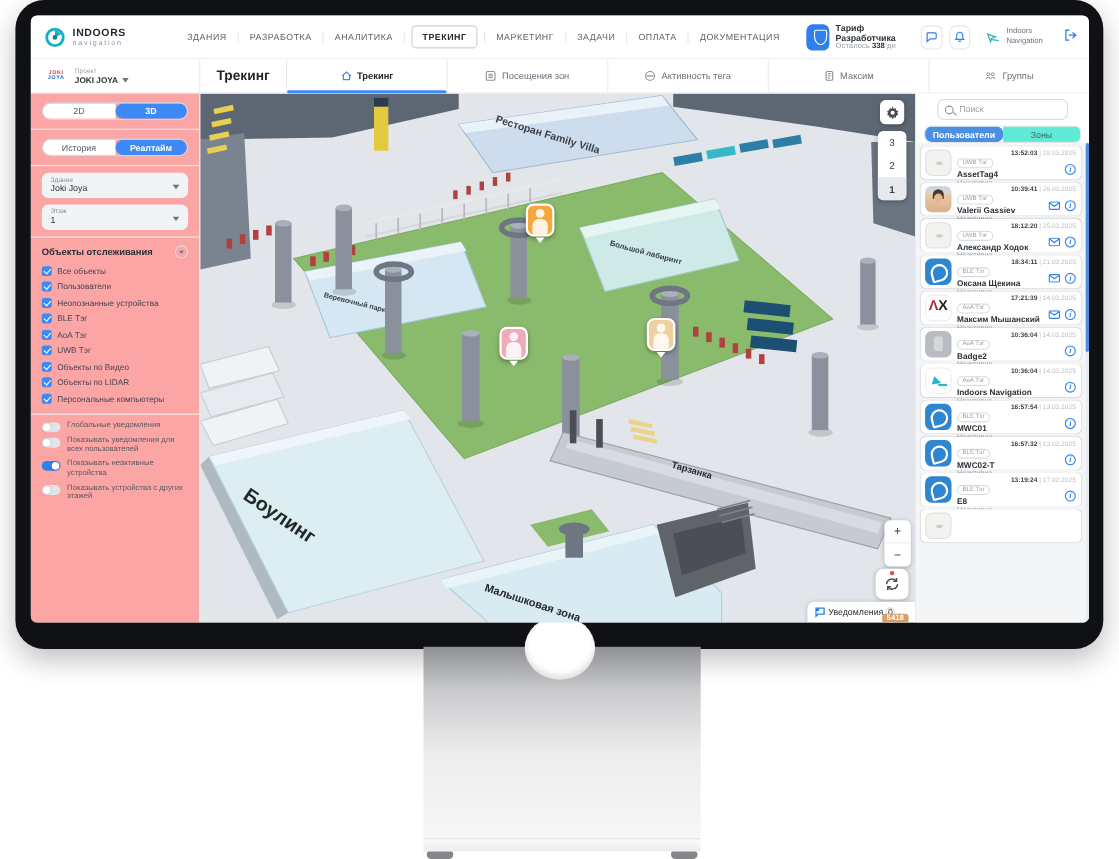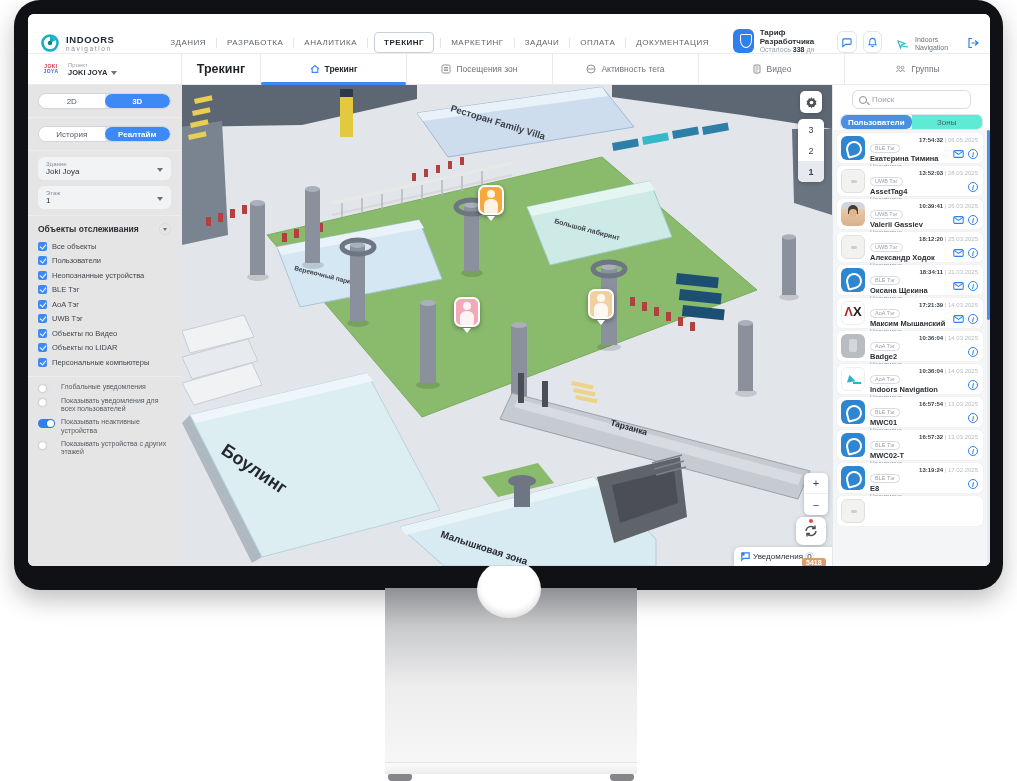--- a/index.html
+++ b/index.html
@@ -7,21 +7,21 @@
 
   
   .bezel { position:absolute; left:14px; top:0; width:989px; height:590px; background:#101114; border-radius:26px; box-shadow:0 10px 25px rgba(0,0,0,.25); }
   .screen { position:absolute; left:28px; top:14px; width:962px; height:552px; background:#fff; border-radius:6px; overflow:hidden; }
   .stand-neck { position:absolute; left:385px; top:588px; width:252px; height:178px; background:linear-gradient(180deg,#8f9093 0%,#c9cacc 22%,#ededee 55%,#f7f7f8 100%); }
   .stand-notch { position:absolute; left:477px; top:560px; width:64px; height:58px; background:#fff; border-radius:50%; box-shadow:inset 0 -4px 6px rgba(0,0,0,.12); }
   .stand-base { position:absolute; left:385px; top:762px; width:252px; height:12px; background:linear-gradient(180deg,#fbfbfb,#ececec); border-top:1px solid #e2e2e2; }
   .foot { position:absolute; top:774px; width:24px; height:7px; background:#85868a; border-radius:2px 2px 4px 4px; }
 
   
-  .topbar { position:absolute; left:0; top:0; width:962px; height:40px; background:#fff; border-bottom:1px solid #ececf0; display:flex; align-items:flex-end; }
+  .topbar { position:absolute; left:0; top:0; width:962px; height:40px; background:#fff; border-bottom:1px solid #ececf0; display:flex; align-items:center; }
   .logo-wrap { display:flex; align-items:center; gap:6px; padding-left:12px; width:150px; }
   .logo-swirl { width:20px; height:20px; }
   .logo-txt b { display:block; font-size:9.5px; letter-spacing:.6px; color:#1e2430; }
   .logo-txt i { display:block; font-style:normal; font-size:6.5px; letter-spacing:1.6px; color:#8a9099; }
   .nav-items { display:flex; align-items:center; gap:0; }
   .nav-item { font-size:8px; letter-spacing:.5px; color:#5f6368; padding:0 10px; white-space:nowrap; cursor:pointer; }
   .nav-item.active { border:1px solid #c9d0da; border-radius:4px; padding:5px 9px; color:#23282e; font-weight:bold; margin:0 6px; }
   .nav-sep { width:1px; height:10px; background:#e3e6ea; }
   .tariff { display:flex; align-items:center; gap:6px; margin-left:14px; }
   .tariff-ico { width:24px; height:24px; background:#2f80ed; border-radius:6px; position:relative; }
@@ -44,21 +44,21 @@
   .proj-value { font-size:7.5px; font-weight:bold; color:#2b3036; }
   .caret { width:0; height:0; border-left:3px solid transparent; border-right:3px solid transparent; border-top:4px solid #6b7280; display:inline-block; margin-left:4px; }
   .title-cell { width:78px; display:flex; align-items:center; justify-content:center; font-size:12.5px; font-weight:bold; color:#1f242b; }
   .tab { flex:1; display:flex; align-items:center; justify-content:center; gap:5px; font-size:8.5px; color:#6d737b; border-left:1px solid #e9ebee; position:relative; cursor:pointer; }
   .tab .tico { color:#8a9099; display:flex; }
   .tab.active { color:#23282e; font-weight:bold; }
   .tab.active::after { content:""; position:absolute; left:0; bottom:-1px; width:100%; height:3px; background:#3d8af7; border-radius:2px; }
   .tab.active .tico { color:#3d8af7; }
 
   
-  .sidebar { position:absolute; left:0; top:71px; width:154px; height:481px; background:#e5e5e5; border-right:1px solid #e3e6ea; }
+  .sidebar { position:absolute; left:0; top:71px; width:154px; height:481px; background:#fca5a5; border-right:1px solid #e3e6ea; }
   .seg { display:flex; height:16px; border:1px solid #cfd6df; border-radius:9px; overflow:hidden; margin:8px 10px; }
   .seg > div { flex:1; display:flex; align-items:center; justify-content:center; font-size:8px; color:#555b63; background:#fff; cursor:pointer; }
   .seg > div.on { background:#3d8af7; color:#fff; font-weight:bold; border-radius:8px; }
   .sb-div { height:1px; background:#ececef; margin:6px 0; }
   .select { background:#f1f3f5; border-radius:6px; margin:6px 10px; padding:4px 8px; position:relative; cursor:pointer; }
   .select .lab { font-size:6px; color:#8a9099; }
   .select .val { font-size:8px; color:#2b3036; }
   .select .caret { position:absolute; right:8px; top:11px; }
   .sb-head { display:flex; align-items:center; justify-content:space-between; margin:7px 10px 4px; }
   .sb-head b { font-size:8.5px; color:#2b3036; }
@@ -234,21 +234,21 @@
         </span>
       <span>Активность тега</span>
     </div>
     <div class="tab">
       <span class="tico">
           <svg width="10" height="10" viewBox="0 0 10 10">
             <rect x="2" y="1" width="6" height="8" rx="1" fill="none" stroke="currentColor" stroke-width="1"></rect>
             <path d="M3.5 3 h3 M3.5 5 h3 M3.5 7 h2" stroke="currentColor" stroke-width=".9"></path>
           </svg>
         </span>
-      <span>Видео</span>
+      <span>Максим</span>
     </div>
     <div class="tab">
       <span class="tico">
           <svg width="11" height="10" viewBox="0 0 11 10">
             <circle cx="3.5" cy="3.5" r="1.4" fill="none" stroke="currentColor" stroke-width=".9"></circle>
             <circle cx="7.5" cy="3.5" r="1.4" fill="none" stroke="currentColor" stroke-width=".9"></circle>
             <path d="M1.3 8 a2.3 2.3 0 0 1 4.4 0 M5.3 8 a2.3 2.3 0 0 1 4.4 0" fill="none" stroke="currentColor" stroke-width=".9"></path>
           </svg>
         </span>
       <span>Группы</span>
@@ -569,29 +569,20 @@
         <span class="mag"></span>
         <input placeholder="Поиск" style="">
       </div>
     </div>
     <div class="rtabs">
       <div class="on">Пользователи</div>
       <div>Зоны</div>
     </div>
     <div class="rlist">
 
-      <div class="card" data-mail="true"><div class="avatar" data-avatar="indoors"></div><span class="tagpill">BLE Тэг</span><div class="cname">Екатерина Тимина</div><div class="cstatus">Неактивно</div><div class="ctime"><b>17:54:32</b><span> | 06.05.2025</span></div><div class="cicons">
-            <span class="mailico">
-              <svg width="11" height="8" viewBox="0 0 12 9">
-                <rect x=".7" y=".7" width="10.6" height="7.6" rx="1.2" fill="none" stroke="currentColor" stroke-width="1.2"></rect>
-                <path d="M1 1.5 L6 5 L11 1.5" fill="none" stroke="currentColor" stroke-width="1.2"></path>
-              </svg>
-            </span>
-            <span class="infoico">i</span>
-          </div></div>
       <div class="card" data-mail="false"><div class="avatar" data-avatar="tag"></div><span class="tagpill">UWB Тэг</span><div class="cname">AssetTag4</div><div class="cstatus">Неактивно</div><div class="ctime"><b>13:52:03</b><span> | 28.03.2025</span></div><div class="cicons">
             <span class="infoico">i</span>
           </div></div>
       <div class="card" data-mail="true"><div class="avatar" data-avatar="photo"></div><span class="tagpill">UWB Тэг</span><div class="cname">Valerii Gassiev</div><div class="cstatus">Неактивно</div><div class="ctime"><b>10:39:41</b><span> | 26.03.2025</span></div><div class="cicons">
             <span class="mailico">
               <svg width="11" height="8" viewBox="0 0 12 9">
                 <rect x=".7" y=".7" width="10.6" height="7.6" rx="1.2" fill="none" stroke="currentColor" stroke-width="1.2"></rect>
                 <path d="M1 1.5 L6 5 L11 1.5" fill="none" stroke="currentColor" stroke-width="1.2"></path>
               </svg>
             </span>

